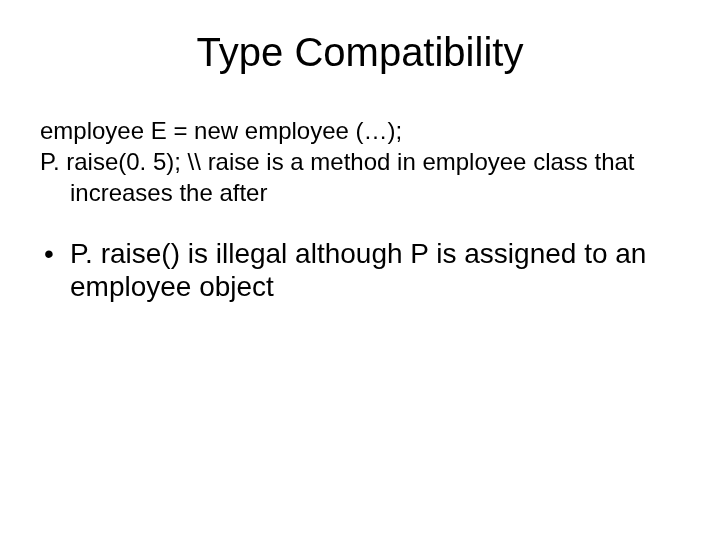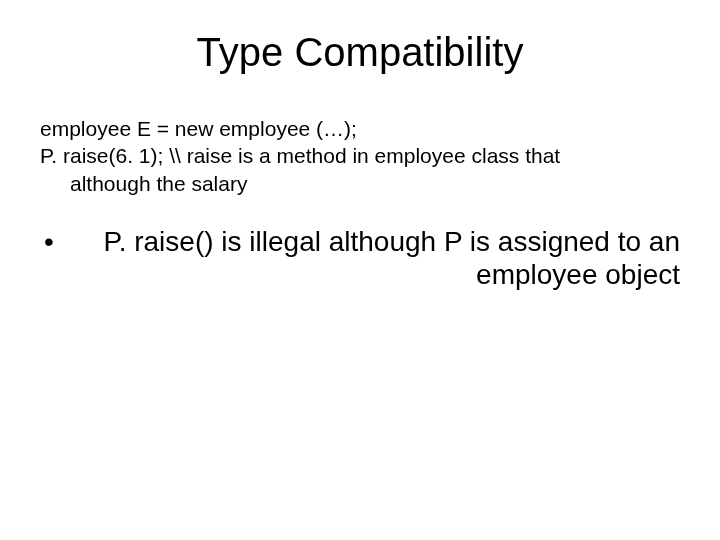--- a/index.html
+++ b/index.html
@@ -17,37 +17,36 @@
     height: 452px;
     padding: 20px 40px 40px 40px;
   }
   .title {
     font-size: 40px;
     text-align: center;
     margin: 10px 0 40px 0;
     font-weight: normal;
   }
   .code-block {
-    font-size: 21px;
+    font-size: 24px;
     line-height: 1.3;
     margin-bottom: 28px;
   }
   .code-line {
     margin: 0;
   }
   .code-line.indent {
     padding-left: 30px;
   }
   .bullets {
     list-style: none;
     padding: 0;
     margin: 0;
     font-size: 28px;
     line-height: 1.2;
-    text-align: right;
   }
   .bullets li {
     position: relative;
     padding-left: 30px;
     margin-bottom: 6px;
   }
   .bullets li::before {
     content: "•";
     position: absolute;
     left: 4px;
@@ -56,20 +55,20 @@
   }
 </style>
 </head>
 <body>
 
 <div class="slide">
   <h1 class="title">Type Compatibility</h1>
 
   <div class="code-block">
     <p class="code-line">employee E = new employee (…);</p>
-    <p class="code-line">P. raise(6. 1); \\ raise is a method in employee class that</p>
-    <p class="code-line indent">although the salary</p>
+    <p class="code-line">P. raise(0. 5); \\ raise is a method in employee class that</p>
+    <p class="code-line indent">increases the after</p>
   </div>
 
   <ul class="bullets">
     <li>P. raise() is illegal although P is assigned to an employee object</li>
   </ul>
 </div>
 
 </body></html>

